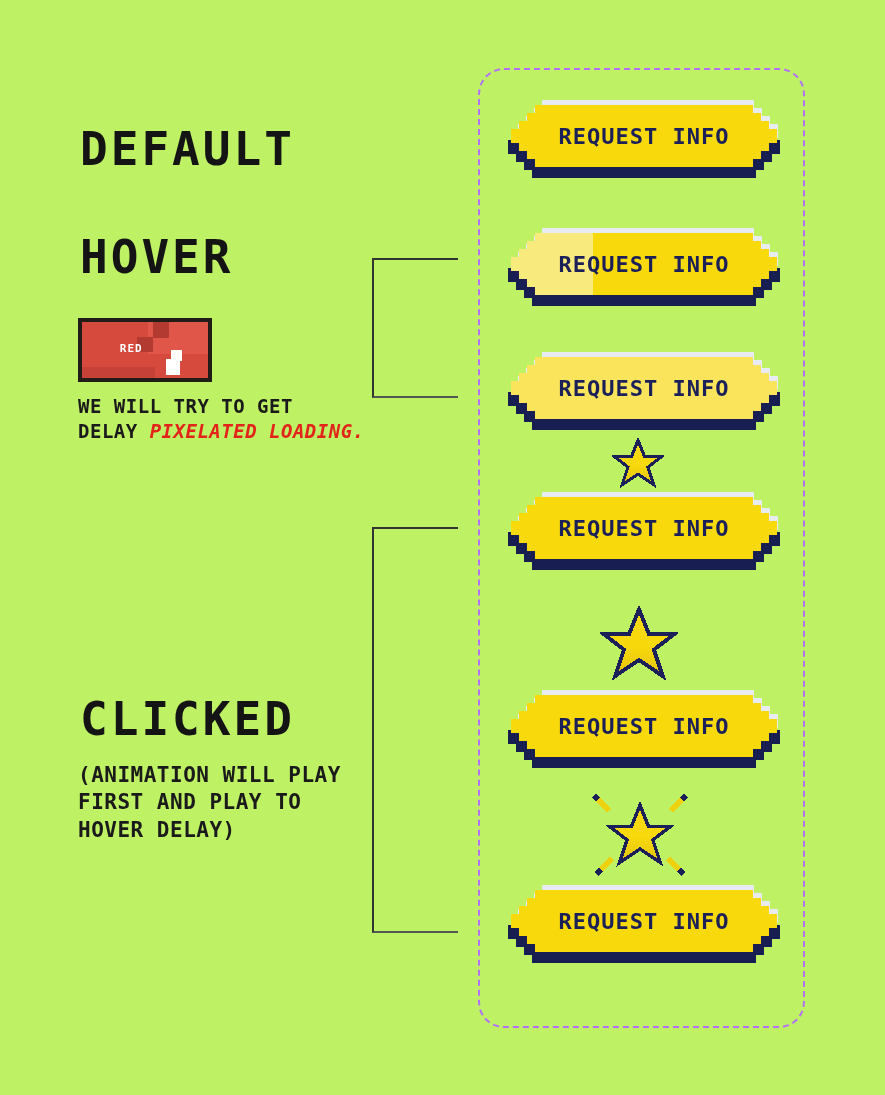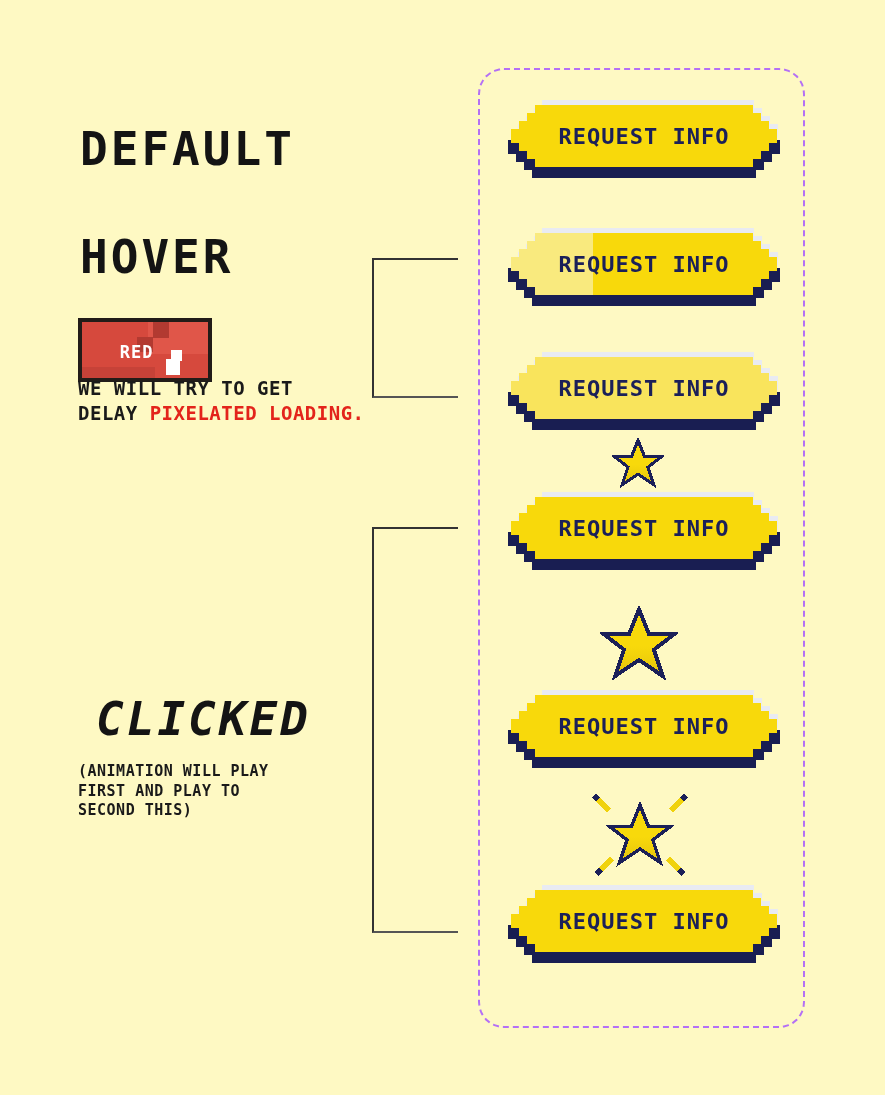--- a/index.html
+++ b/index.html
@@ -1,52 +1,52 @@
 <!DOCTYPE html>
 <html><head>
 <meta charset="utf-8">
 <style>
   * { margin:0; padding:0; box-sizing:border-box; }
   html,body { background:#ffffff; }
   .canvas {
-    position:relative; width:885px; height:1095px; background:#fef9c3;
+    position:relative; width:885px; height:1095px; background:#bef264;
     font-family:"DejaVu Sans Mono", monospace; overflow:hidden;
   }
   .h1 {
     position:absolute; font-size:46px; font-weight:bold; color:#141414;
     letter-spacing:3px; font-family:"DejaVu Sans Mono", monospace;
   }
   .heading-default { left:80px; top:122px; }
   .heading-hover   { left:80px; top:230px; }
-  .heading-clicked { left:96px; top:692px;font-style:italic; }
+  .heading-clicked { left:80px; top:692px; }
 
   
   .loading-img {
     position:absolute; left:78px; top:318px; width:134px; height:64px;
     border:4px solid #221c18; background:#d6493d; overflow:hidden;
   }
   .loading-img .blk { position:absolute; }
   .r-light  { left:52%; top:0; width:48%; height:58%; background:#e05649; }
   .r-dark1  { left:56%; top:0; width:13%; height:28%; background:#b23a31; }
   .r-dark2  { left:44%; top:26%; width:12%; height:28%; background:#b23a31; }
   .r-bottom { left:0; top:80%; width:58%; height:20%; background:#c8four238; background:#c64238; }
-  .r-label  { left:30%; top:36%; color:#ffffff; font-size:17px; font-weight:bold; letter-spacing:1px; }
+  .r-label  { left:30%; top:36%; color:#ffffff; font-size:11px; font-weight:bold; letter-spacing:1px; }
   .r-pix1   { left:71%; top:50%; width:8%; height:20%; background:#ffffff; }
   .r-pix2   { left:67%; top:66%; width:11%; height:28%; background:#ffffff; }
 
   .caption {
-    position:absolute; left:78px; top:376px; width:300px;
+    position:absolute; left:78px; top:394px; width:300px;
     font-size:19px; font-weight:bold; color:#1a1a1a; line-height:1.32;
     letter-spacing:0.5px;
   }
-  .caption .red { color:#e3241b; }
+  .caption .red { color:#e3241b;font-style:italic; }
 
   .clicked-note {
     position:absolute; left:78px; top:762px; width:320px;
-    font-size:15px; font-weight:bold; color:#1a1a1a; line-height:1.3;
+    font-size:21px; font-weight:bold; color:#1a1a1a; line-height:1.3;
     letter-spacing:0.5px;
   }
 
   
   .bracket {
     position:absolute; border-left:2px solid #333333;
     border-top:2px solid #333333; border-bottom:2px solid #555555;
   }
   .bracket-hover   { left:372px; top:258px; width:86px; height:140px; }
   .bracket-clicked { left:372px; top:527px; width:86px; height:406px; }
@@ -121,21 +121,21 @@
     <div>
       <span>DELAY </span><span class="red">PIXELATED LOADING.</span>
     </div>
   </div>
 
   <div class="h1 heading-clicked">CLICKED</div>
 
   <div class="clicked-note">
     <div>(ANIMATION WILL PLAY</div>
     <div>FIRST AND PLAY TO</div>
-    <div>SECOND THIS)</div>
+    <div>HOVER DELAY)</div>
   </div>
 
   <div class="bracket bracket-hover"></div>
   <div class="bracket bracket-clicked"></div>
 
   <div class="spec-box"></div>
 
   <div class="pixel-btn btn-1">
     <div class="btn-highlight pix-shape"></div>
     <div class="btn-shadow pix-shape"></div>

